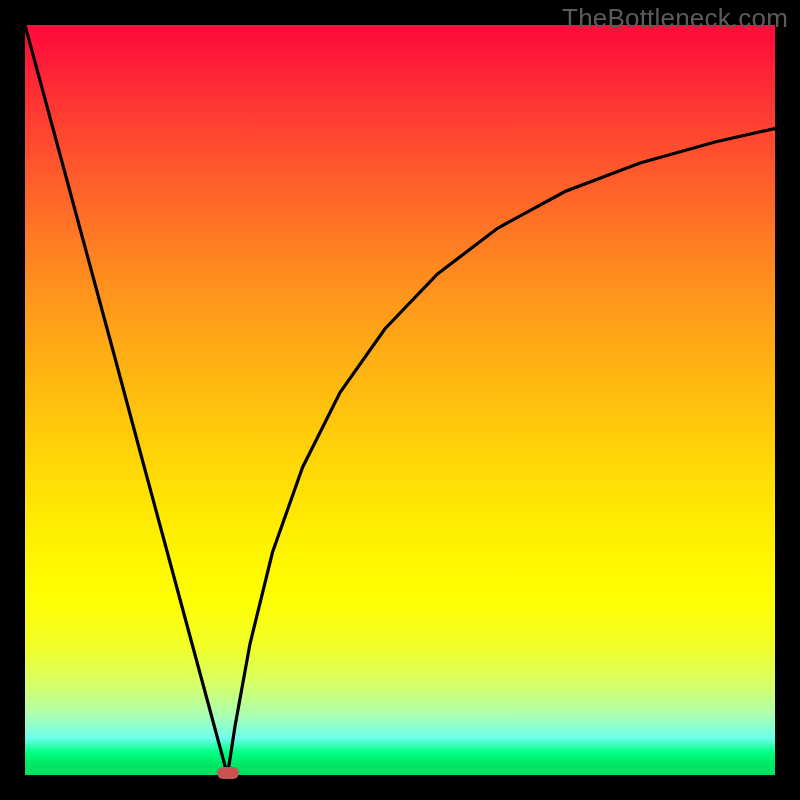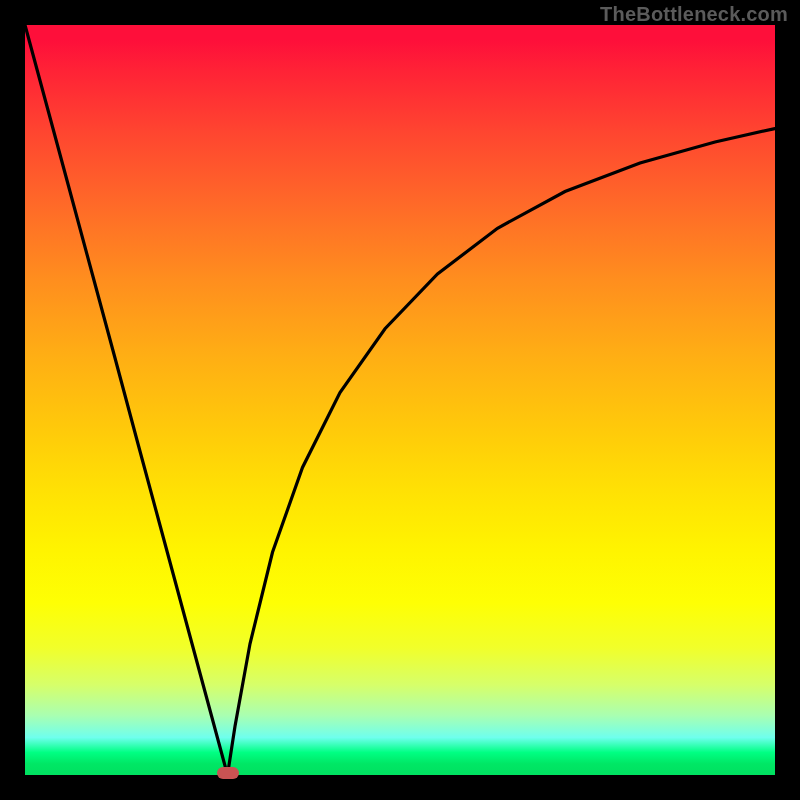--- a/index.html
+++ b/index.html
@@ -49,22 +49,22 @@
     left: 0;
     top: 0;
     width: 750px;
     height: 750px;
   }
   .watermark {
     position: absolute;
     top: 3px;
     right: 12px;
     color: #5b5b5b;
-    font-size: 20px;
-    font-weight: 700;
+    font-size: 26px;
+    font-weight: 400;
     letter-spacing: 0.2px;
     user-select: none;
   }
   .marker {
     position: absolute;
     width: 22px;
     height: 12px;
     background: #c95353;
     border-radius: 6px;
   }

